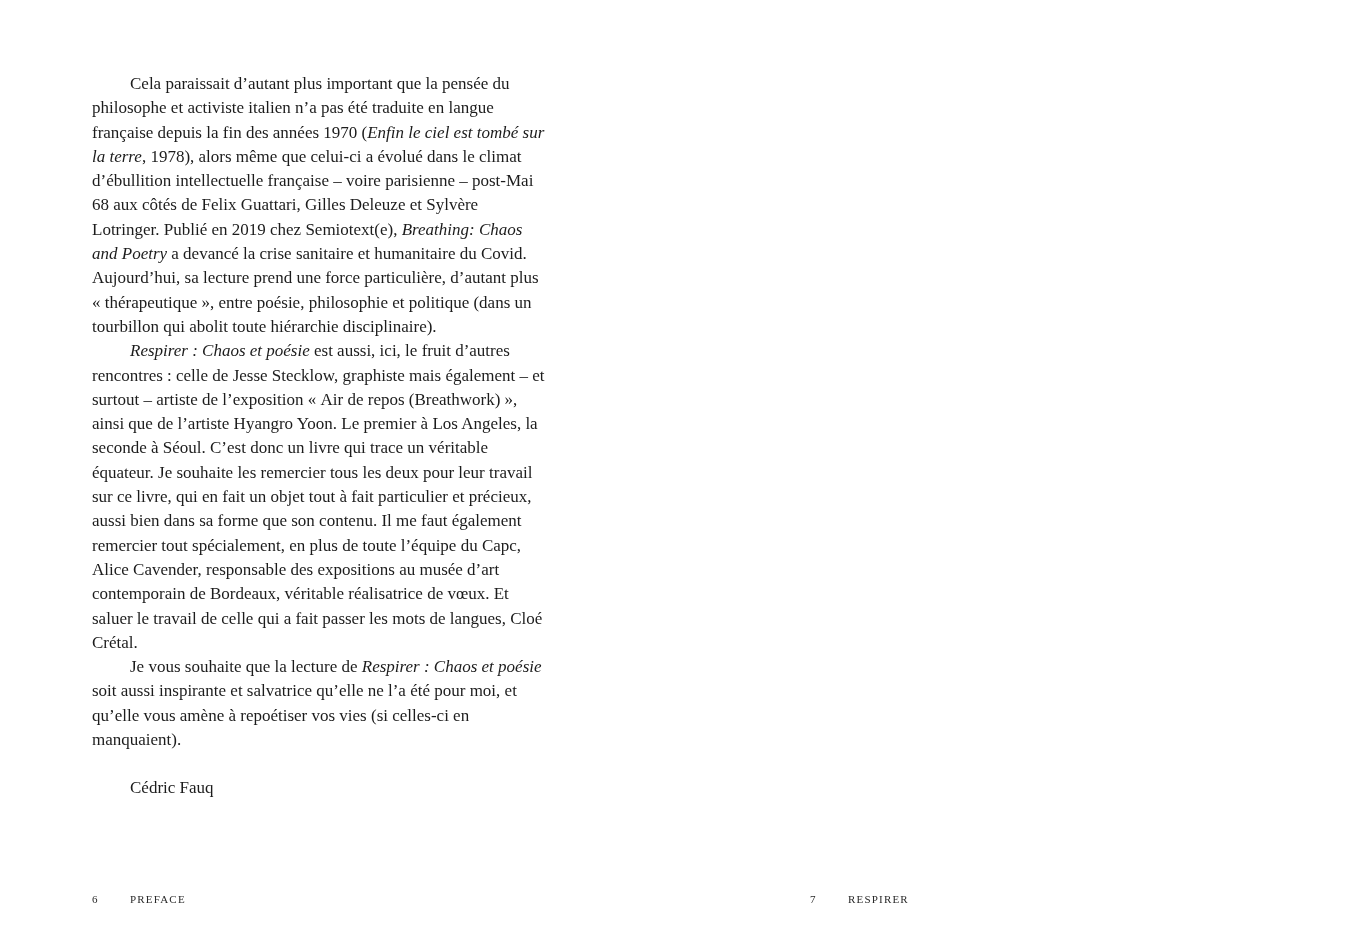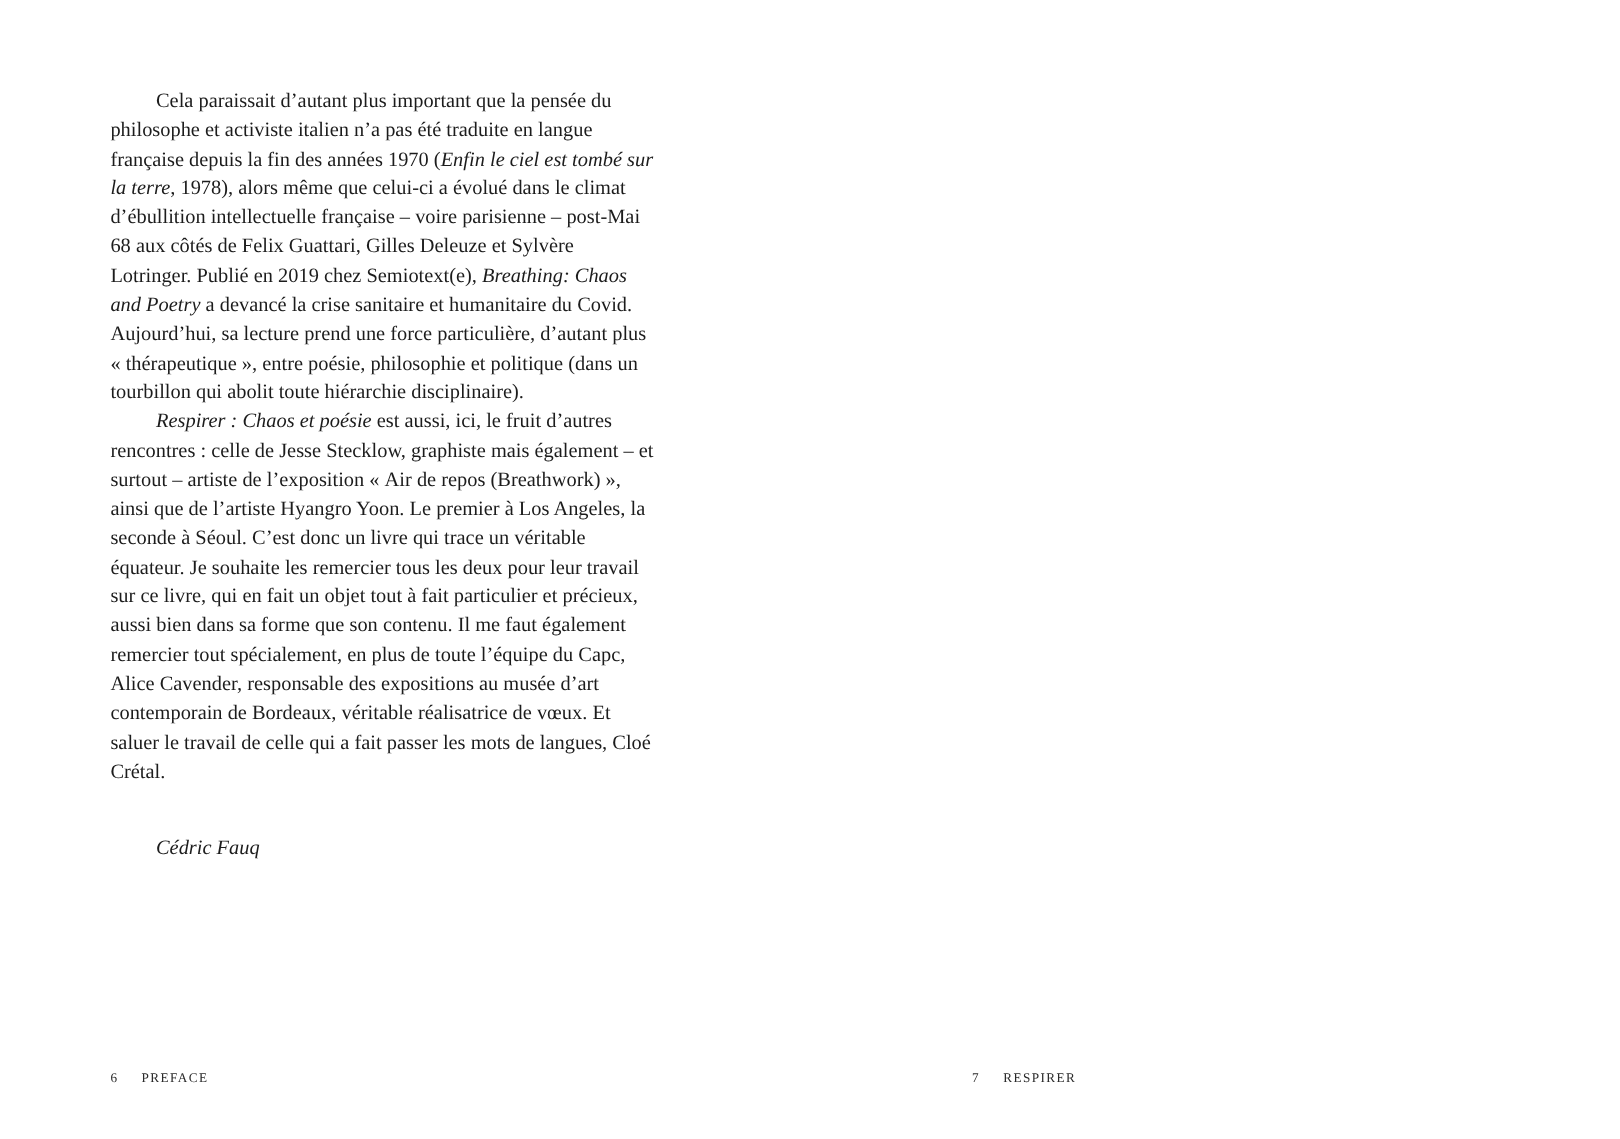--- a/index.html
+++ b/index.html
@@ -41,53 +41,53 @@
   }
   .para {
     margin: 0;
     padding: 0;
     text-indent: 38px;
   }
   .para em {
     font-style: italic;
   }
   .signature {
-    margin-top: 40px;
+    margin-top: 24px;
     text-indent: 38px;
-    font-style: italic;
   }
   .page-footer {
     position: absolute;
     top: 893px;
     font-size: 11px;
     letter-spacing: 1.2px;
     color: #2a2a2a;
     white-space: nowrap;
   }
   .footer-left  { left: 92px; }
   .footer-right { left: 135px; } 
   .folio {
     display: inline-block;
     min-width: 12px;
   }
   .running-head {
     display: inline-block;
-    margin-left: 10px;
+    margin-left: 22px;
     text-transform: uppercase;
   }
 </style>
 </head>
 <body>
 
 <div class="spread">
 
   <section class="page page-left">
     <div class="text-block" id="preface-text">
         <p class="para"><span>Cela paraissait d’autant plus important que la pensée du philosophe et activiste italien n’a pas été traduite en langue française depuis la fin des années 1970 (</span><em>Enfin le ciel est tombé sur la terre</em><span>, 1978), alors même que celui-ci a évolué dans le climat d’ébullition intellectuelle française – voire parisienne – post-Mai 68 aux côtés de Felix Guattari, Gilles Deleuze et Sylvère Lotringer. Publié en 2019 chez Semiotext(e), </span><em>Breathing: Chaos and Poetry</em><span> a devancé la crise sanitaire et humanitaire du Covid. Aujourd’hui, sa lecture prend une force particulière, d’autant plus «&nbsp;thérapeutique&nbsp;», entre poésie, philosophie et politique (dans un tourbillon qui abolit toute hiérarchie disciplinaire).</span></p>
         <p class="para"><em>Respirer&nbsp;: Chaos et poésie</em><span> est aussi, ici, le fruit d’autres rencontres&nbsp;: celle de Jesse Stecklow, graphiste mais également – et surtout – artiste de l’exposition «&nbsp;Air de repos (Breathwork)&nbsp;», ainsi que de l’artiste Hyangro Yoon. Le premier à Los Angeles, la seconde à Séoul. C’est donc un livre qui trace un véritable équateur. Je souhaite les remercier tous les deux pour leur travail sur ce livre, qui en fait un objet tout à fait particulier et précieux, aussi bien dans sa forme que son contenu. Il me faut également remercier tout spécialement, en plus de toute l’équipe du Capc, Alice Cavender, responsable des expositions au musée d’art contemporain de Bordeaux, véritable réalisatrice de vœux. Et saluer le travail de celle qui a fait passer les mots de langues, Cloé Crétal.</span></p>
+        <p class="para"><span>Je vous souhaite que la lecture de </span><em>Respirer&nbsp;: Chaos et poésie</em><span> soit aussi inspirante et salvatrice qu’elle ne l’a été pour moi, et qu’elle vous amène à repoétiser vos vies (si celles-ci en manquaient).</span></p>
         <div class="signature">Cédric Fauq</div>
       </div>
     <footer class="page-footer footer-left">
       <span class="folio">6</span>
       <span class="running-head">PREFACE</span>
     </footer>
   </section>
 
   <section class="page page-right">
     <footer class="page-footer footer-right">

